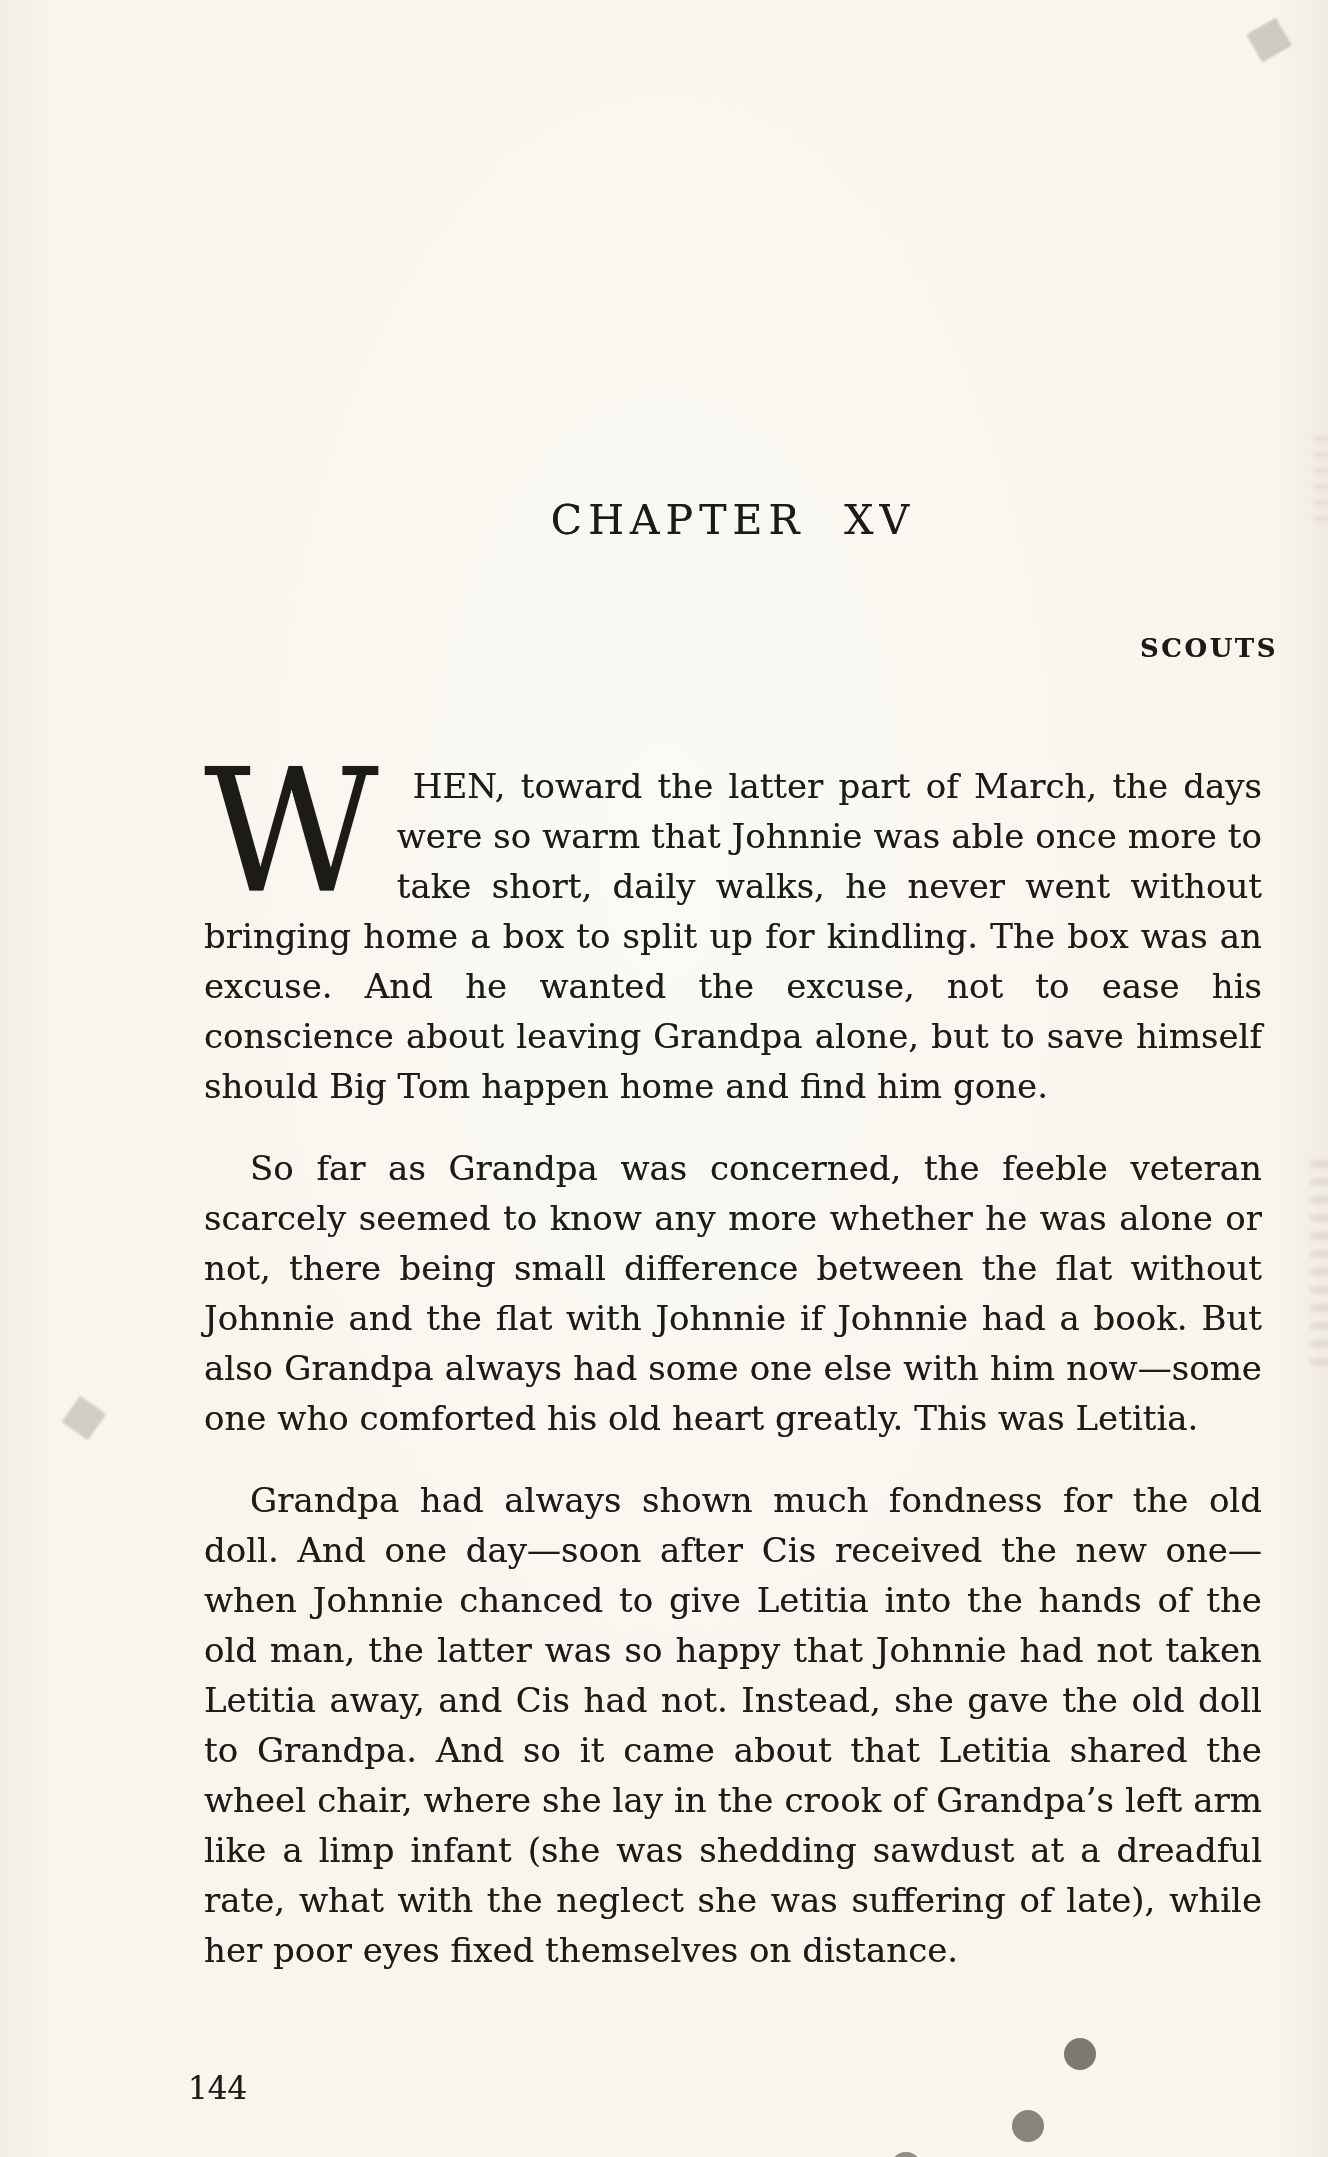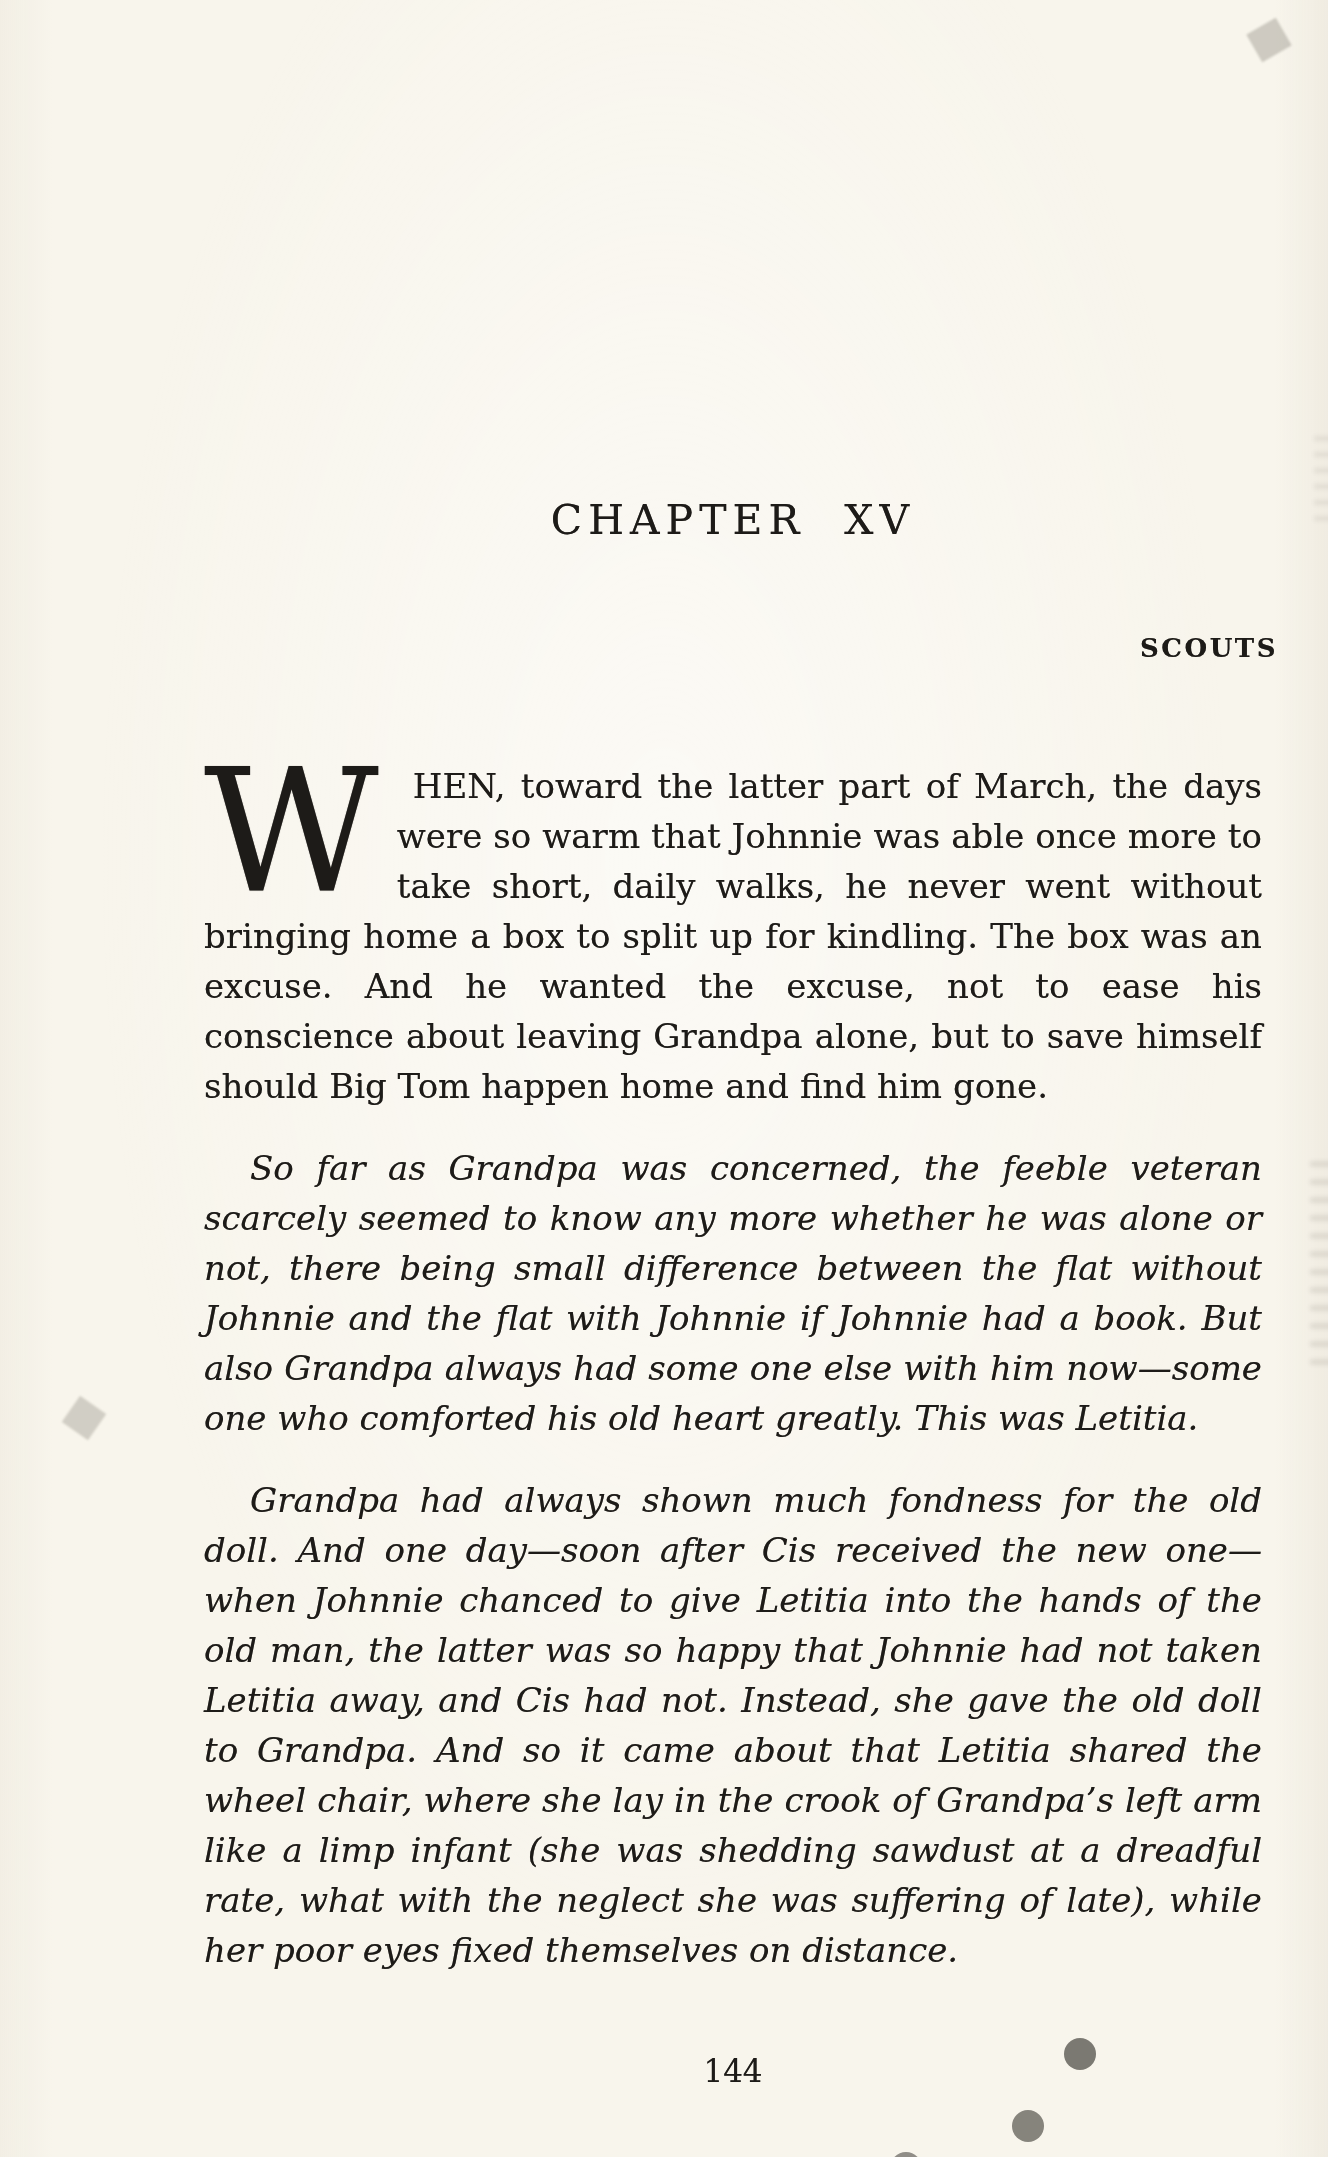--- a/index.html
+++ b/index.html
@@ -53,37 +53,35 @@
 
   .body-text p {
     font-size: 34px;
     line-height: 50px;
     text-align: justify;
     text-shadow: 0 0 0.5px rgba(25,22,18,0.55);
   }
 
   .body-text p.indent {
     text-indent: 46px;
-    font-style: italic;
   }
 
   .dropcap {
     float: left;
     font-size: 170px;
     line-height: 135px;
     padding: 4px 18px 0 0;
     font-weight: 400;
     text-shadow: 0 0 0.8px rgba(25,22,18,0.6);
   }
 
   .page-number {
-    text-align: center;
     width: 1122px;
     font-size: 31px;
-    margin-top: 30px;
+    margin-top: 47px;
     text-shadow: 0 0 0.5px rgba(25,22,18,0.55);
   }
 
   
   .artifact {
     position: absolute;
     pointer-events: none;
   }
   .smudge-right-mid {
     left: 1294px; top: 1145px; width: 16px; height: 210px;

